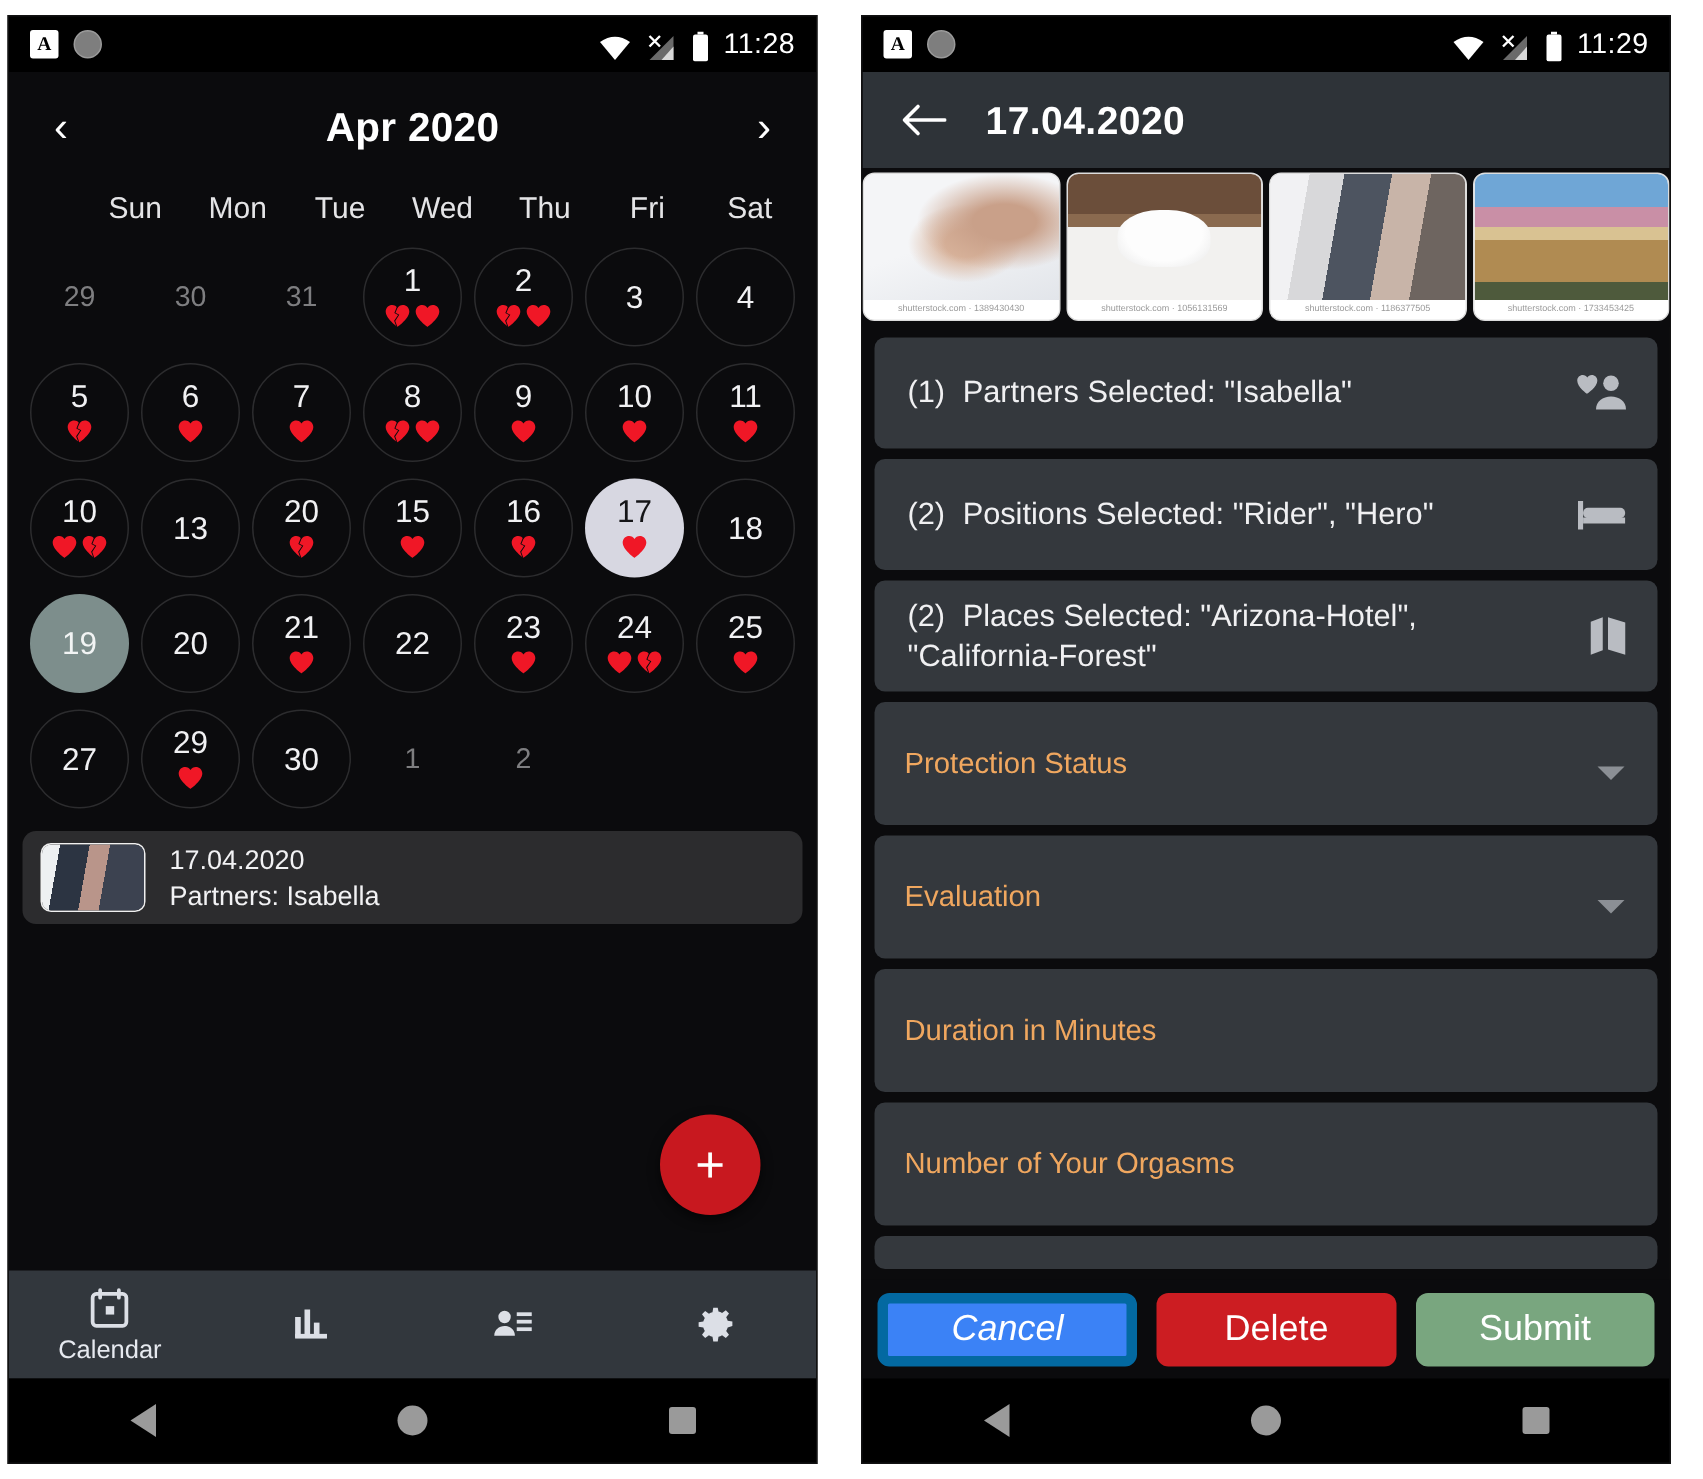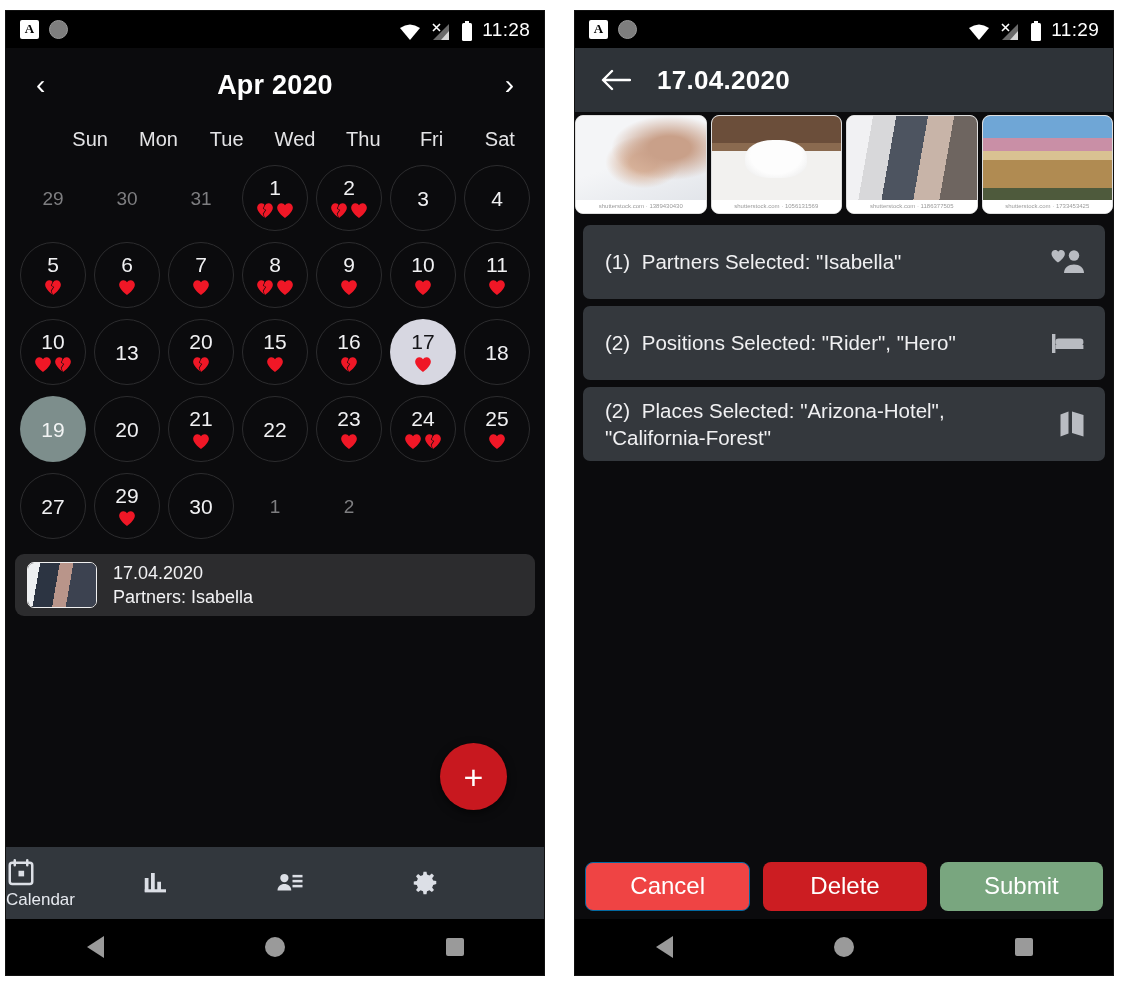--- a/index.html
+++ b/index.html
@@ -93,21 +93,21 @@
     background: #c8181f; display: flex; align-items: center; justify-content: center;
     color: #fff; font-size: 34px; line-height: 1; font-weight: 300;
     box-shadow: 0 3px 8px rgba(0,0,0,.6);
   }
 
   
   .bottomnav {
     height: 72px; flex: 0 0 72px; background: #32373d;
     display: grid; grid-template-columns: repeat(4,1fr); align-items: center;
   }
-  .navitem { display: flex; flex-direction: column; gap: 3px; color: #dcdfe6; }
+  .navitem { display: flex; flex-direction: column; align-items: center; gap: 3px; color: #dcdfe6; }
   .navlabel { font-size: 17px; color: #e6e9ef; }
 
   .sysbar {
     height: 56px; flex: 0 0 56px; background: #000;
     display: flex; align-items: center; justify-content: space-around;
   }
   .sb-tri { width: 0; height: 0; border-top: 11px solid transparent; border-bottom: 11px solid transparent; border-right: 17px solid #9a9a9a; }
   .sb-dot { width: 20px; height: 20px; border-radius: 50%; background: #9a9a9a; }
   .sb-sq { width: 18px; height: 18px; background: #9a9a9a; border-radius: 2px; }
 
@@ -157,21 +157,21 @@
   .actionbar {
     flex: 0 0 66px; display: flex; gap: 13px; align-items: center;
     padding: 0 10px; background: #0b0b0d;
   }
   .btn {
     flex: 1 1 0; height: 49px; border-radius: 8px;
     display: flex; align-items: center; justify-content: center;
     font-size: 24px; color: #fff; border: none;
     font-family: "Liberation Sans", sans-serif;
   }
-  .btn-cancel { background: #ef4444; border: 1px solid #0369a1; }
+  .btn-cancel { background: #3b82f6; border: 7px solid #0369a1; font-style: italic; }
   .btn-delete { background: #cc1d22; }
   .btn-submit { background: #79a67f; }
 
   
   .p1 { width:100%;height:100%;background:
         radial-gradient(ellipse at 72% 38%, #c9a089 0 16%, rgba(201,160,137,0) 44%),
         radial-gradient(ellipse at 52% 55%, #d9b49c 0 14%, rgba(217,180,156,0) 40%),
         linear-gradient(160deg,#f4f5f7 0 48%, #e2e5ea 100%); }
   .p2 { width:100%;height:100%;background:
         linear-gradient(180deg,#6b4e3a 0 32%, #8a6a4f 32% 42%, #f2f1ef 42% 100%),
@@ -664,20 +664,37 @@
           <div class="selrow">
             <div class="txt"><span class="cnt">(2)</span><span> Places Selected: "Arizona-Hotel", "California-Forest"</span></div>
             <div class="rowicon">
               <svg width="26" height="28" viewBox="0 0 26 28">
                 <path d="M1.5 4.5 L9.5 1.5 L9.5 23.5 L1.5 26.5 Z" fill="#b9bcc2"></path>
                 <path d="M13 1.5 L24.5 5 L24.5 26.5 L13 23 Z" fill="#b9bcc2"></path>
               </svg>
             </div>
           </div>
         </div>
+      <div id="fieldHost">
+          <div class="field">
+            <div class="lbl">Protection Status</div>
+            <div class="caret"></div>
+          </div>
+          <div class="field">
+            <div class="lbl">Evaluation</div>
+            <div class="caret"></div>
+          </div>
+          <div class="field">
+            <div class="lbl">Duration in Minutes</div>
+          </div>
+          <div class="field">
+            <div class="lbl">Number of Your Orgasms</div>
+          </div>
+          <div class="field partial"></div>
+        </div>
     </div>
 
     <div class="actionbar" id="actionHost">
         <button class="btn btn-cancel">Cancel</button>
         <button class="btn btn-delete">Delete</button>
         <button class="btn btn-submit">Submit</button>
       </div>
 
     <div class="sysbar">
       <div class="sb-tri"></div>

